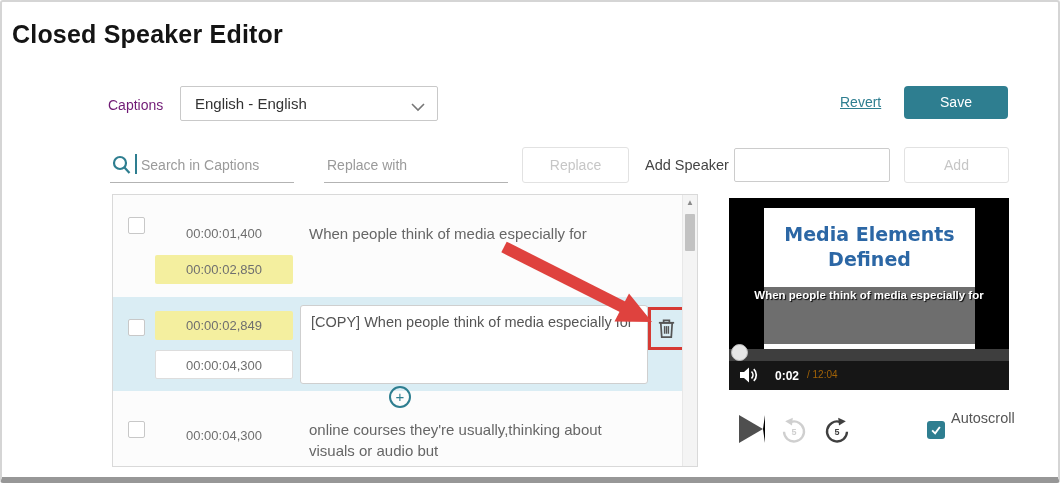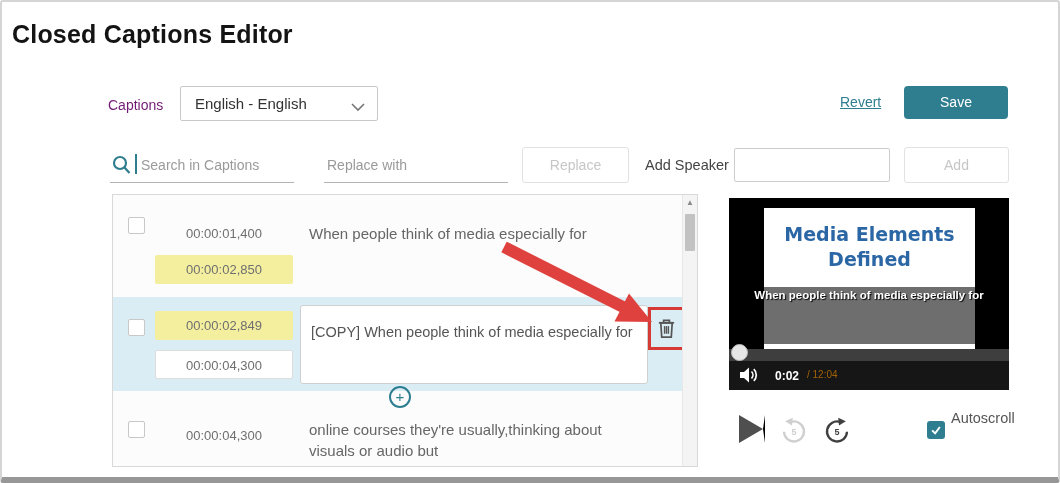--- a/index.html
+++ b/index.html
@@ -9,21 +9,21 @@
     border:2px solid #d5d5d5; border-bottom:6px solid #979797;
     border-radius:3px; background:#fff;
   }
   .abs { position:absolute; }
 
   
   #page-title { left:10px; top:18px; font-size:25px; font-weight:bold; color:#141414; letter-spacing:.2px; }
 
   
   #captions-label { left:106px; top:95px; font-size:14px; color:#701a75; }
-  #lang-select { left:178px; top:84px; width:198px; height:35px; background:#fff;
+  #lang-select { left:178px; top:84px; width:258px; height:35px; background:#fff;
     border:1px solid #c9c9c9; border-radius:2px; cursor:pointer; }
   #lang-select .val { position:absolute; left:14px; top:8px; font-size:15px; color:#333; }
   #lang-select .chev { position:absolute; right:12px; top:11px; }
   #revert-link { left:838px; top:92px; font-size:14px; color:#2e7e90; text-decoration:underline; cursor:pointer; }
   #save-button { left:902px; top:84px; width:104px; height:33px; background:#2e7e90; border:none;
     border-radius:4px; color:#fff; font-size:14px; text-align:center; line-height:33px; cursor:pointer; }
 
   
   .underline-box { top:146px; height:35px; border-bottom:1px solid #b3b3b3; }
   #search-box { left:108px; width:184px; }
@@ -55,21 +55,21 @@
   .tstack { position:absolute; left:42px; width:138px; }
   .time { position:absolute; left:0; width:138px; height:29px; line-height:29px; text-align:center;
     font-size:13px; color:#6f6f6f; border-radius:2px; cursor:pointer; }
   .time.yellow { background:#f4ef9f; }
   .time.white  { background:#fff; border:1px solid #ddd; }
   .cap-text { position:absolute; left:196px; font-size:15px; color:#666; line-height:21px; cursor:pointer; }
   #row-1 { top:6px; height:96px; }
   #row-2 { top:102px; height:94px; background:#daedf4; }
   #row-3 { top:212px; height:70px; }
   #editor-box { position:absolute; left:187px; top:8px; width:348px; height:79px; background:#fff;
-    border:1px solid #cfcfcf; border-radius:3px; font-size:14.5px; color:#555; padding:18px 10px; cursor:text; }
+    border:1px solid #cfcfcf; border-radius:3px; font-size:14.5px; color:#555; padding:8px 10px; cursor:text; }
   #delete-highlight-box { position:absolute; left:535px; top:10px; width:37px; height:43px;
     border:3px solid #d63a34; display:flex; align-items:center; justify-content:center; }
   #delete-caption-button { background:none; border:none; cursor:pointer; line-height:0; }
   #add-caption-button { left:276px; top:191px; width:22px; height:22px; border:2px solid #2e7e90;
     border-radius:50%; color:#2e7e90; font-size:15px; text-align:center; line-height:18px;
     cursor:pointer; z-index:5; background:transparent; }
 
   
   #annotation-arrow { left:0; top:0; width:1060px; height:483px; pointer-events:none; z-index:50; }
 
@@ -97,21 +97,21 @@
   #forward-5-button { left:821px; }
   #autoscroll-checkbox { left:925px; top:419px; width:18px; height:18px; background:#2e7e90;
     border-radius:3px; cursor:pointer; display:flex; align-items:center; justify-content:center; }
   #autoscroll-label { left:949px; top:408px; font-size:14.5px; color:#555; }
 </style>
 </head>
 <body>
 
 <div id="frame">
 
-  <div class="abs" id="page-title">Closed Captions Editor</div>
+  <div class="abs" id="page-title">Closed Speaker Editor</div>
 
   <div class="abs" id="captions-label">Captions</div>
   <div class="abs" id="lang-select">
     <span class="val">English - English</span>
     <span class="chev">
       <svg width="14" height="10" viewBox="0 0 14 10">
           <polyline points="1,2 7,8 13,2" fill="none" stroke="#777" stroke-width="1.6"></polyline>
         </svg>
     </span>
   </div>

